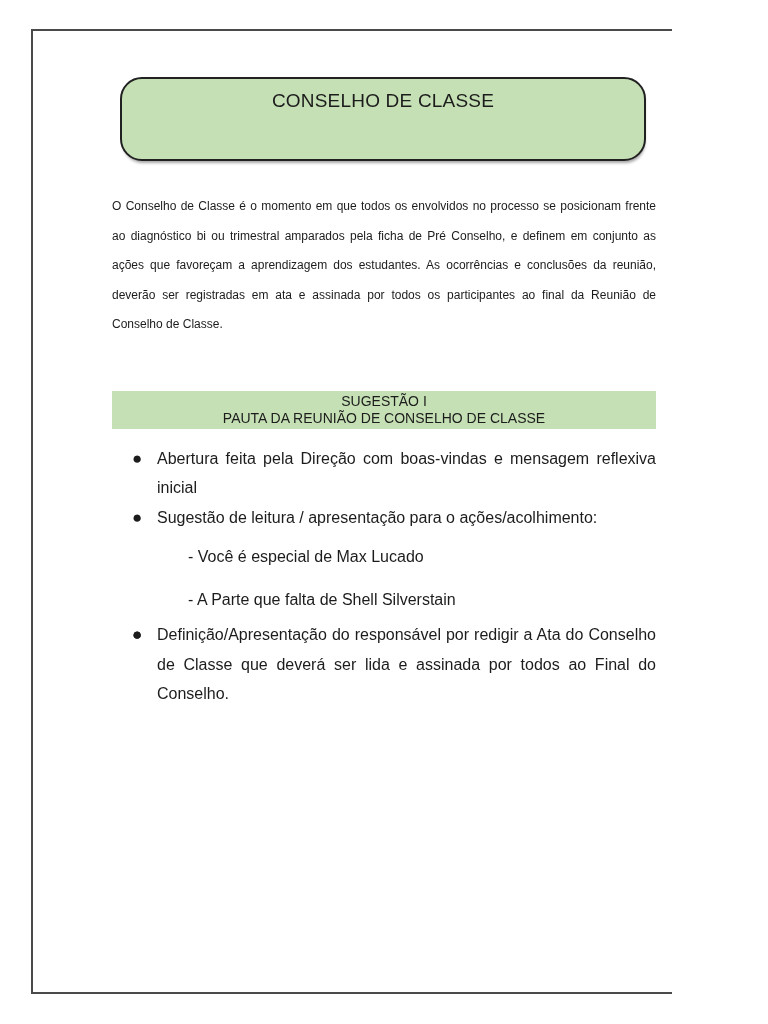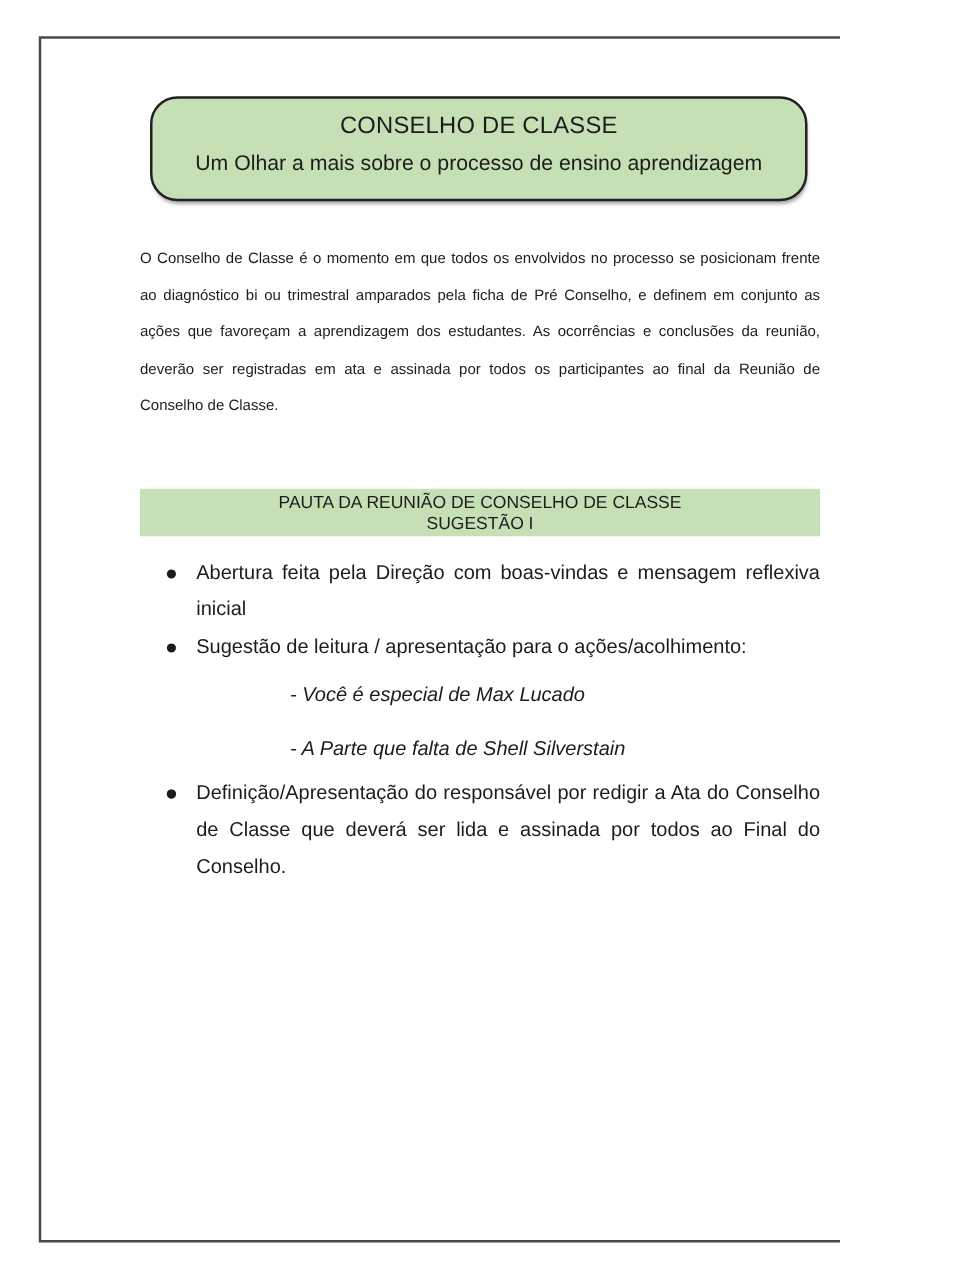--- a/index.html
+++ b/index.html
@@ -76,47 +76,45 @@
     text-justify: inter-word;
   }
   .agenda .bullet {
     position: absolute;
     left: 20px;
     top: 0;
     font-size: 17px;
     line-height: 29.5px;
   }
   .sub-items {
-    margin: 10px 0 6px 75px;
-    font-style: italic;
+    margin: 10px 0 6px 31px;
   }
   .sub-item {
     font-size: 16px;
     line-height: 29.5px;
     margin-bottom: 13px;
     text-align: left;
   }
   .sub-item:last-child { margin-bottom: 0; }
 </style>
 </head>
 <body>
 
 <div class="viewport">
   <div class="page">
 
     <div class="title-box">
       <div class="doc-title">CONSELHO DE CLASSE</div>
-      <div class="doc-subtitle">Um Olhar a mais sobre o processo de ensino aprendizagem</div>
     </div>
 
     <p class="intro">O Conselho de Classe é o momento em que todos os envolvidos no processo se posicionam frente ao diagnóstico bi ou trimestral amparados pela ficha de Pré Conselho, e definem em conjunto as ações que favoreçam a aprendizagem dos estudantes. As ocorrências e conclusões da reunião, deverão ser registradas em ata e assinada por todos os participantes ao final da Reunião de Conselho de Classe.</p>
 
     <div class="banner">
+      <div>SUGESTÃO I</div>
       <div>PAUTA DA REUNIÃO DE CONSELHO DE CLASSE</div>
-      <div>SUGESTÃO I</div>
     </div>
 
     <div class="agenda">
 
       <div class="item">
         <span class="bullet">●</span>
         <span>Abertura feita pela Direção com boas-vindas e mensagem reflexiva inicial</span>
       </div>
 
       <div class="item">

